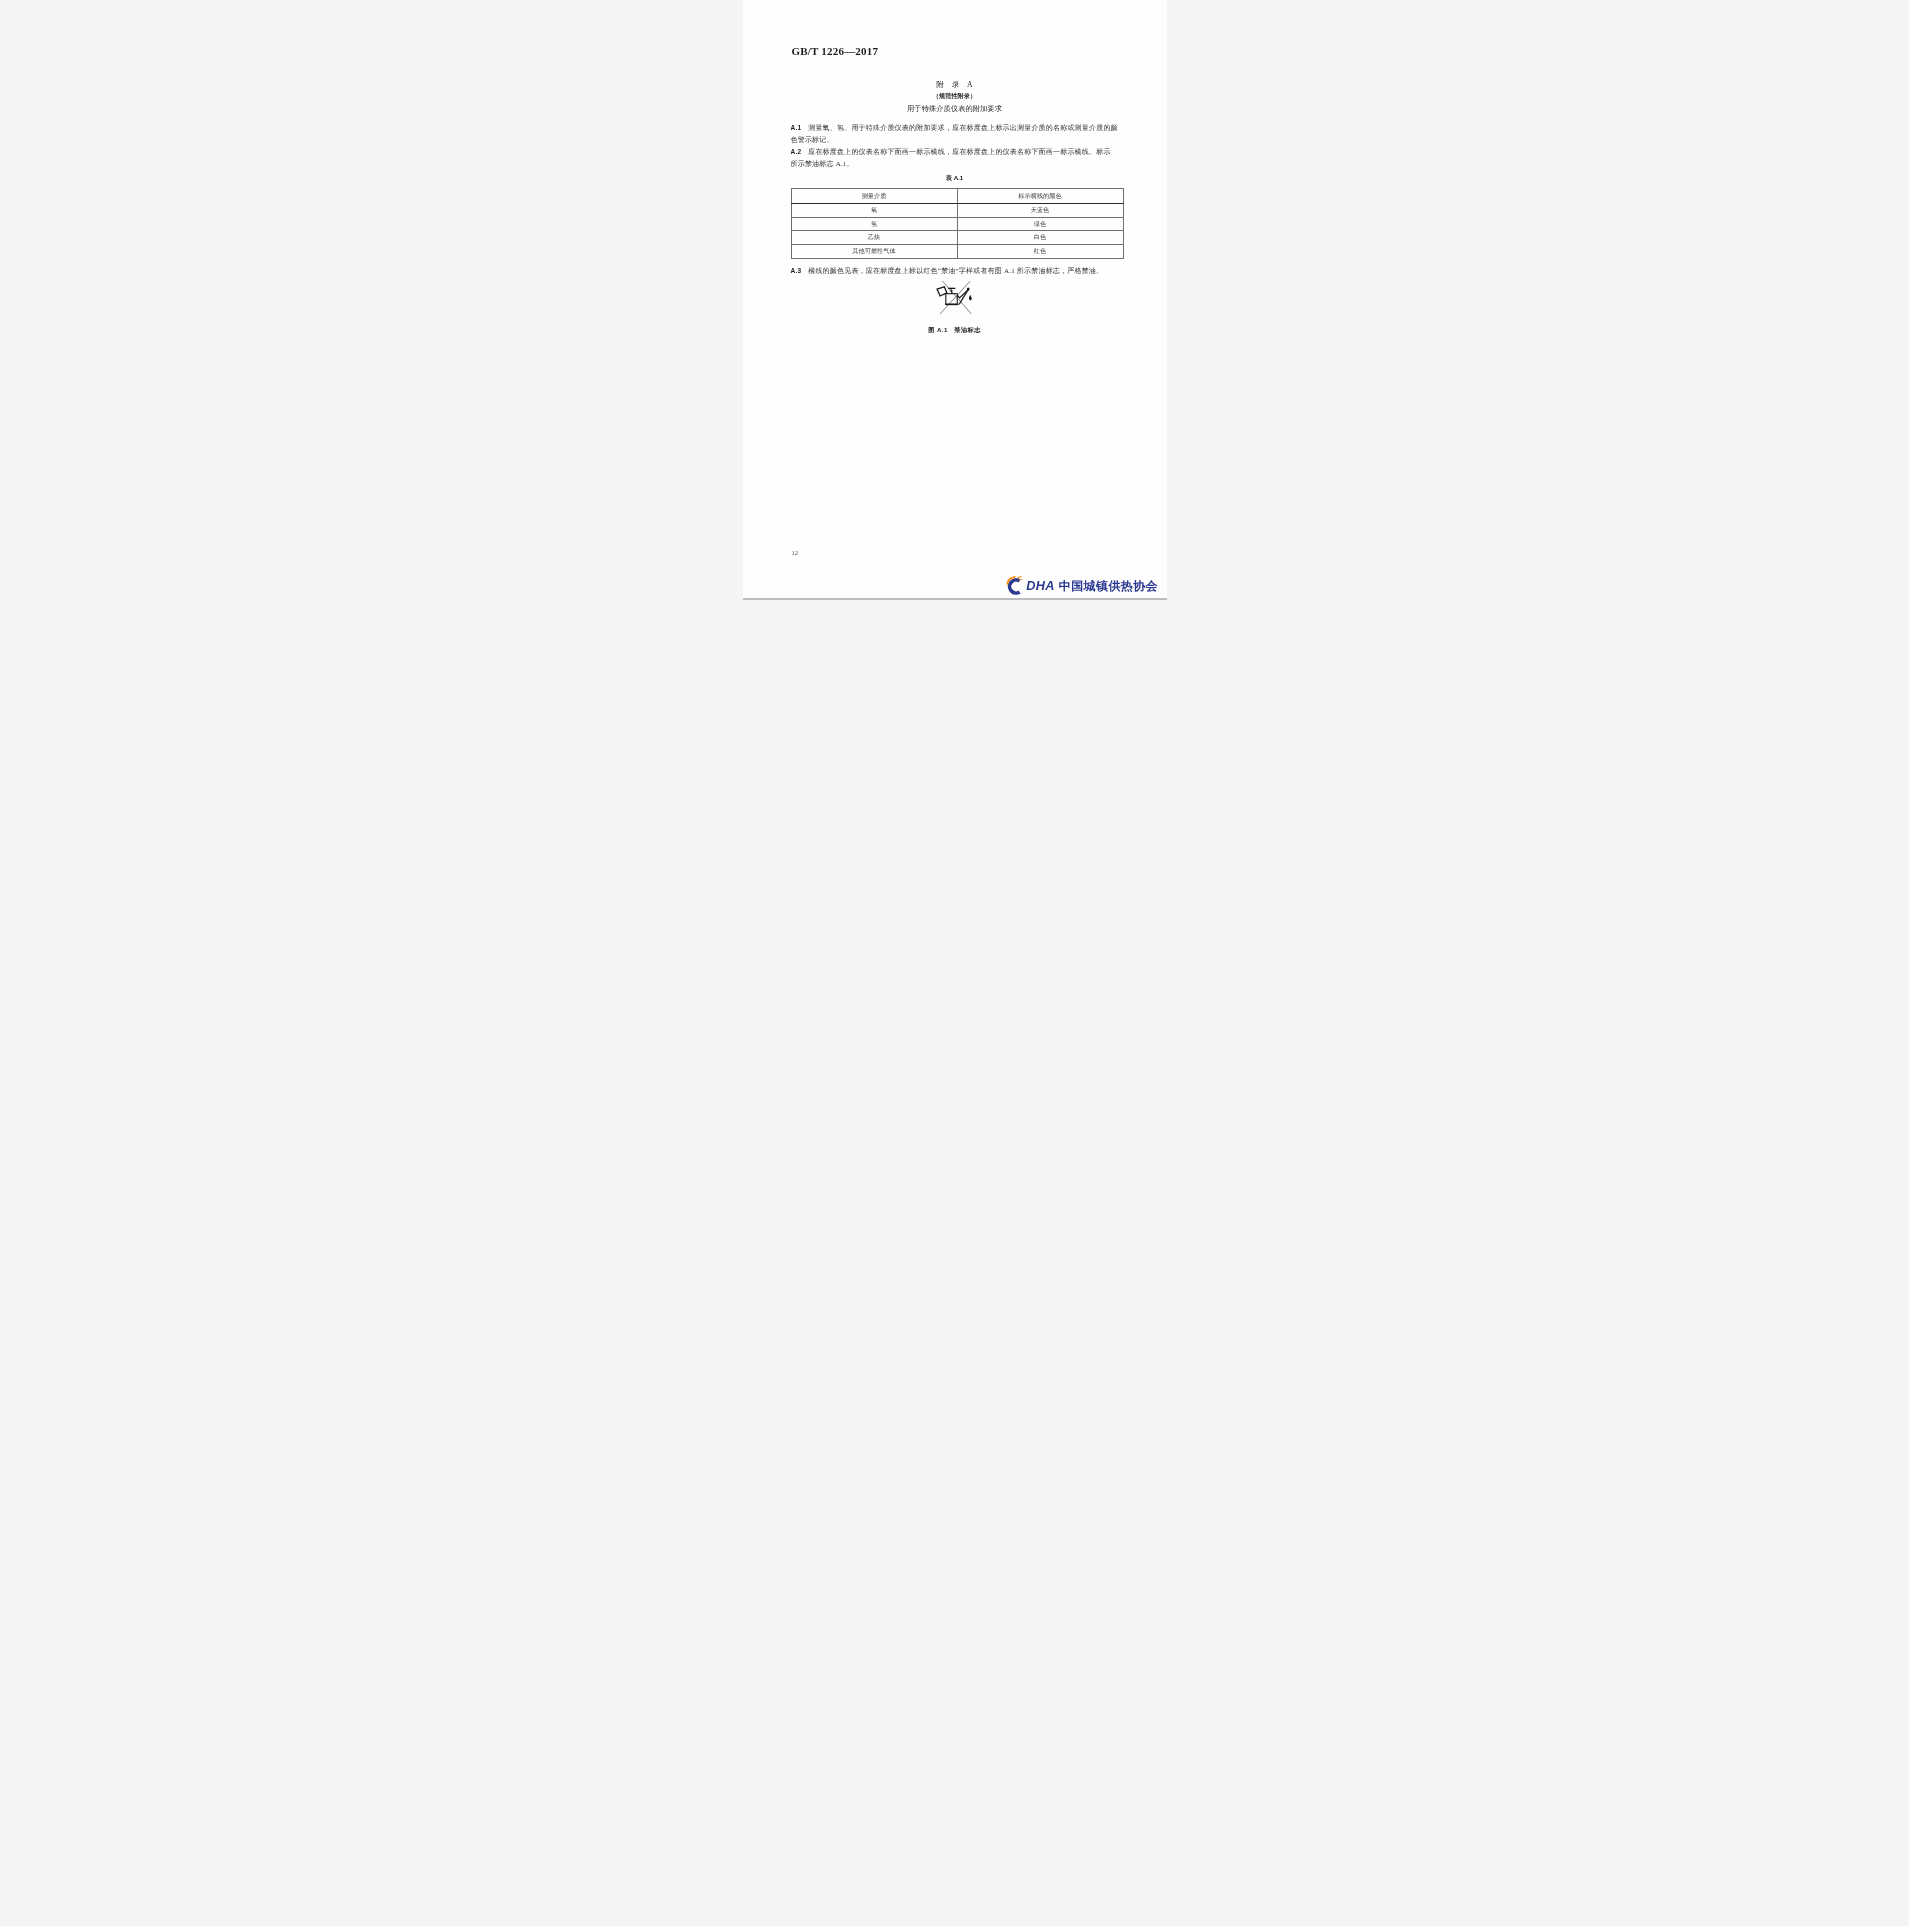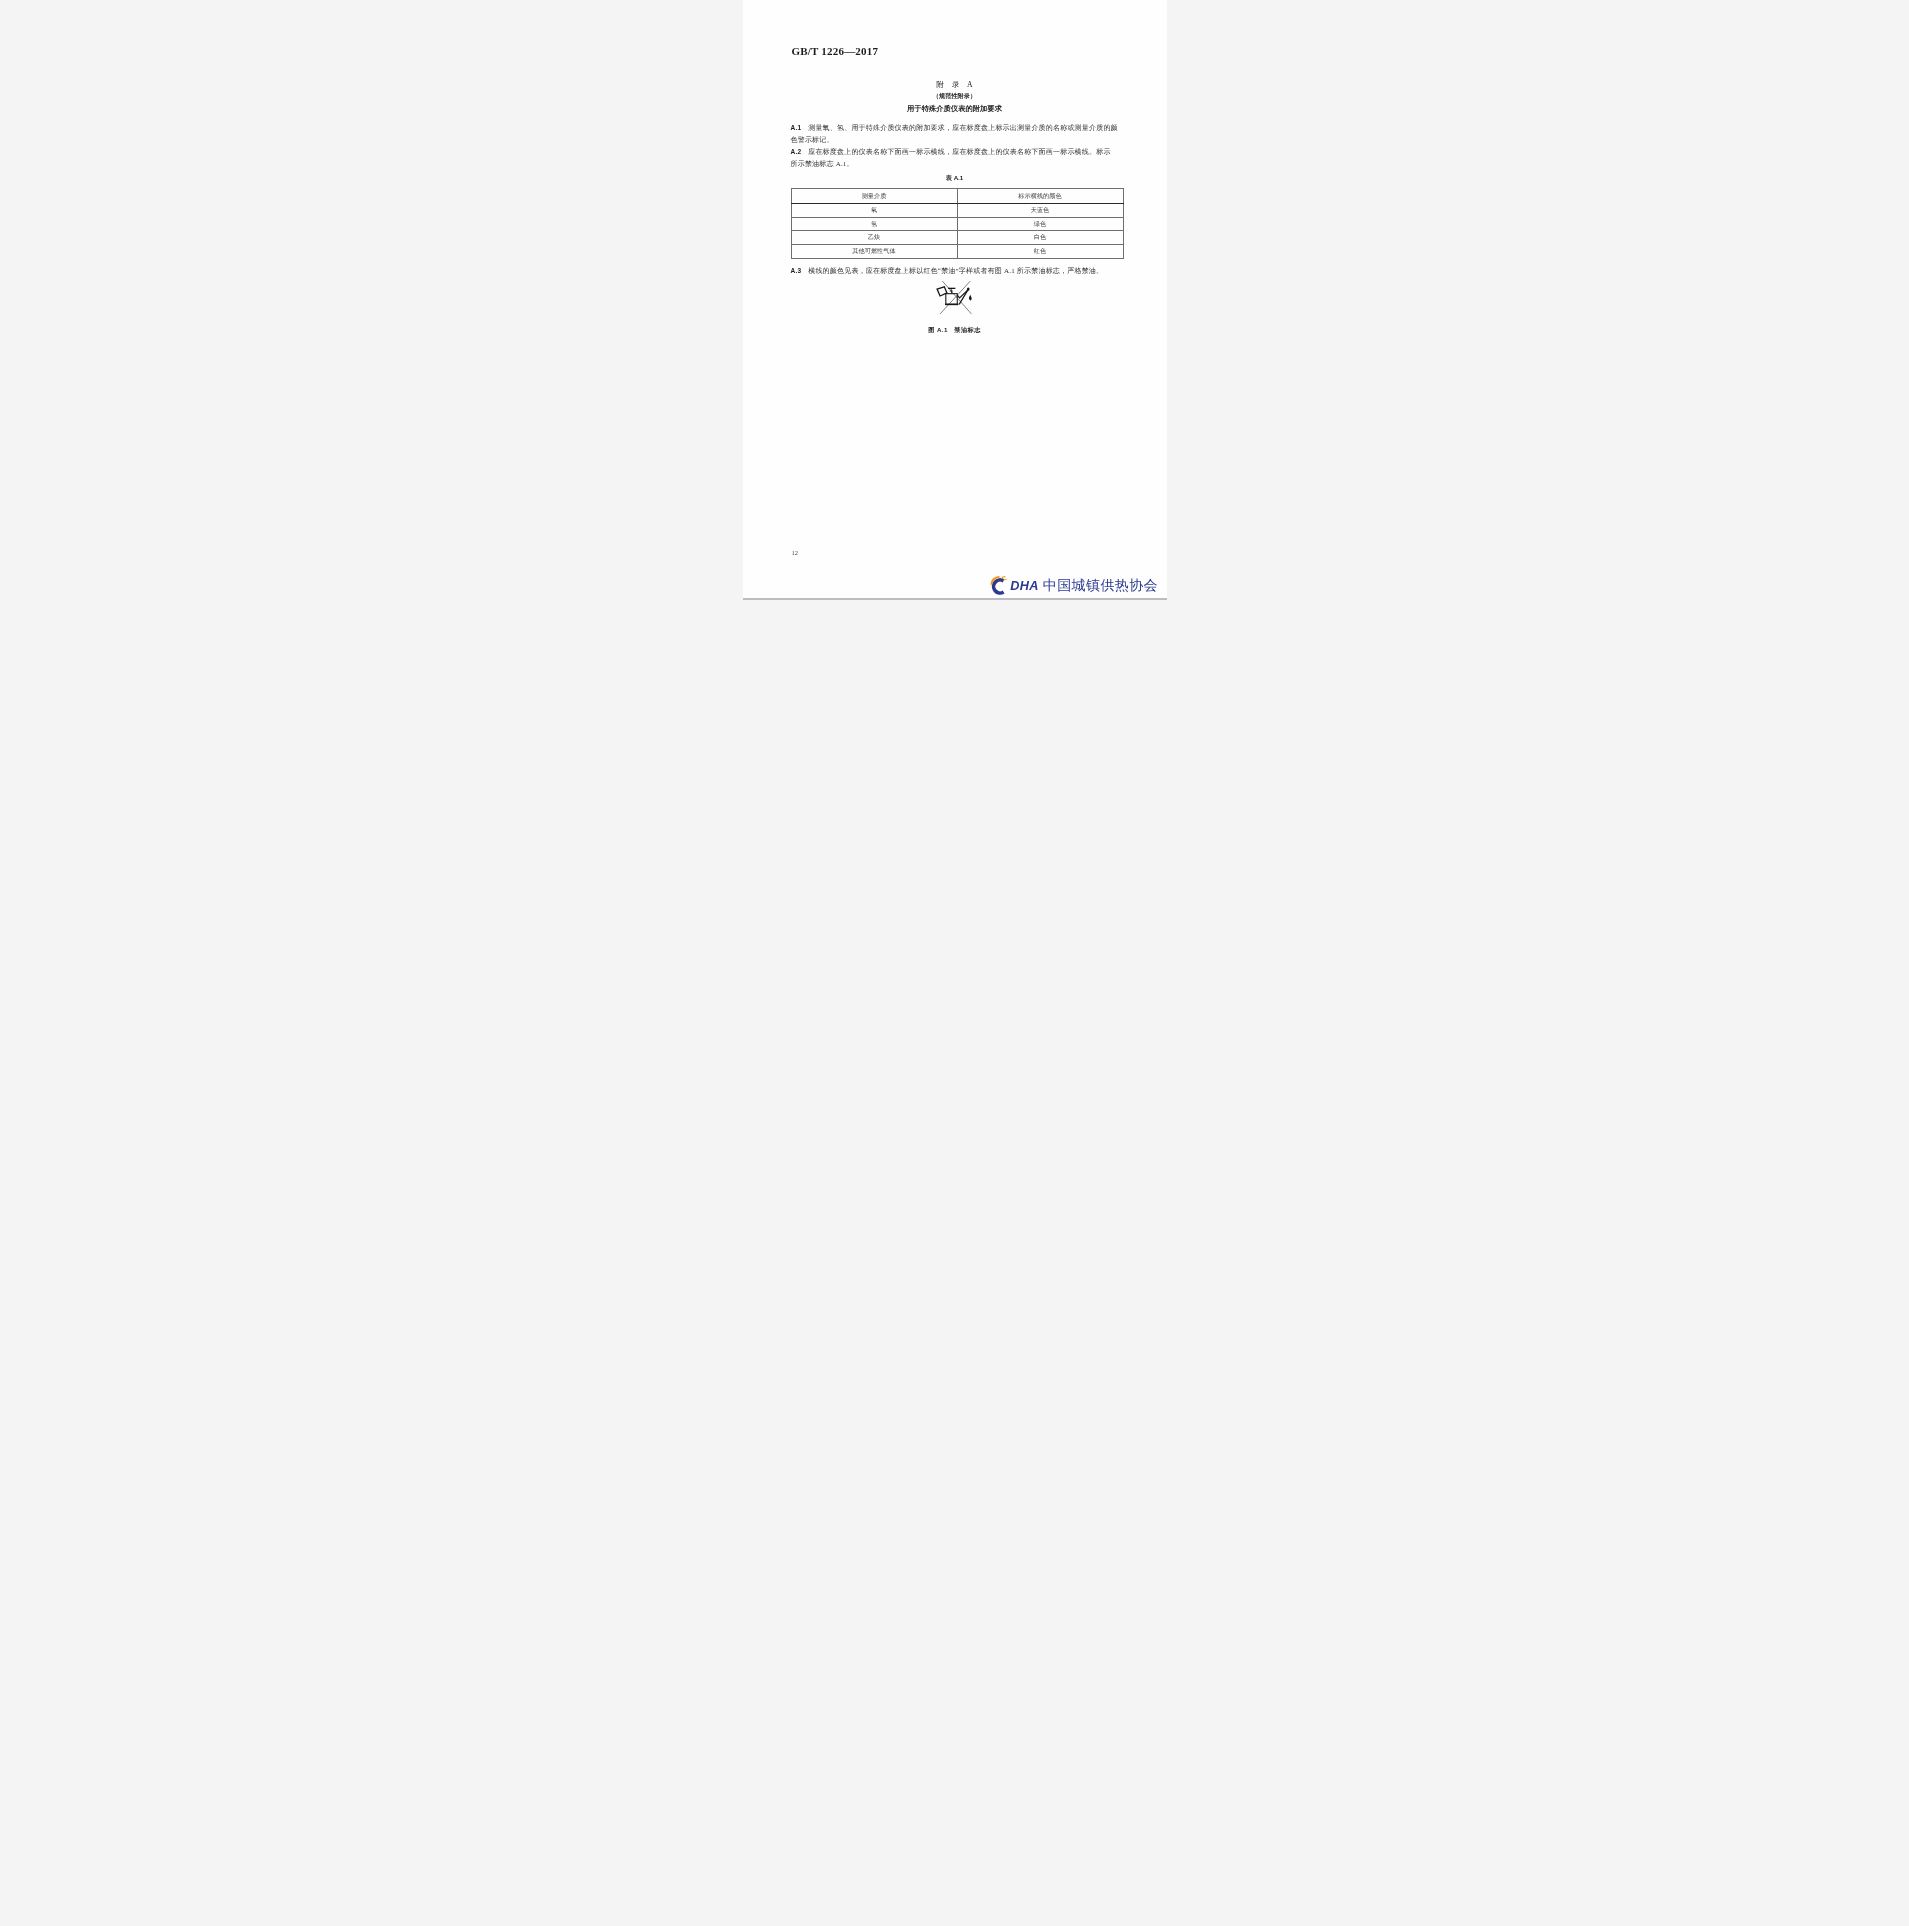--- a/index.html
+++ b/index.html
@@ -26,21 +26,21 @@
 
   .title-block {
     position: absolute;
     left: 0; right: 0;
     top: 80px;
     text-align: center;
     color: #1f1f1f;
   }
   .appendix-title   { font-size: 7.7px; font-weight: normal; line-height: 9.2px; }
   .appendix-subtitle{ font-size: 6.2px; font-weight: bold; line-height: 8.5px; margin-top: 2.7px; }
-  .appendix-heading { font-size: 7.3px; font-weight: bold; line-height: 9.2px; margin-top: 3.5px; }
+  .appendix-heading { font-size: 7.3px; font-weight: normal; line-height: 9.2px; margin-top: 3.5px; }
 
   .clause {
     position: absolute;
     left: 48px;
     width: 333px;
     font-size: 7px;
     line-height: 12px;
     color: #303030;
     letter-spacing: 0.2px;
   }
@@ -131,22 +131,22 @@
     font-family: "Liberation Sans", sans-serif;
     font-weight: bold;
     font-style: italic;
     font-size: 12.7px;
     color: #2b3990;
     letter-spacing: 0.4px;
     margin-right: 3.9px;
   }
   .logo-cn {
     font-family: "Liberation Sans", sans-serif;
-    font-weight: normal;
-    font-size: 14px;
+    font-weight: bold;
+    font-size: 12px;
     color: #2b3990;
     letter-spacing: 0.4px;
   }
 
   .bottom-edge {
     position: absolute;
     left: 0; right: 0; bottom: 0;
     height: 1.9px;
     background: #bdbdc1;
   }

